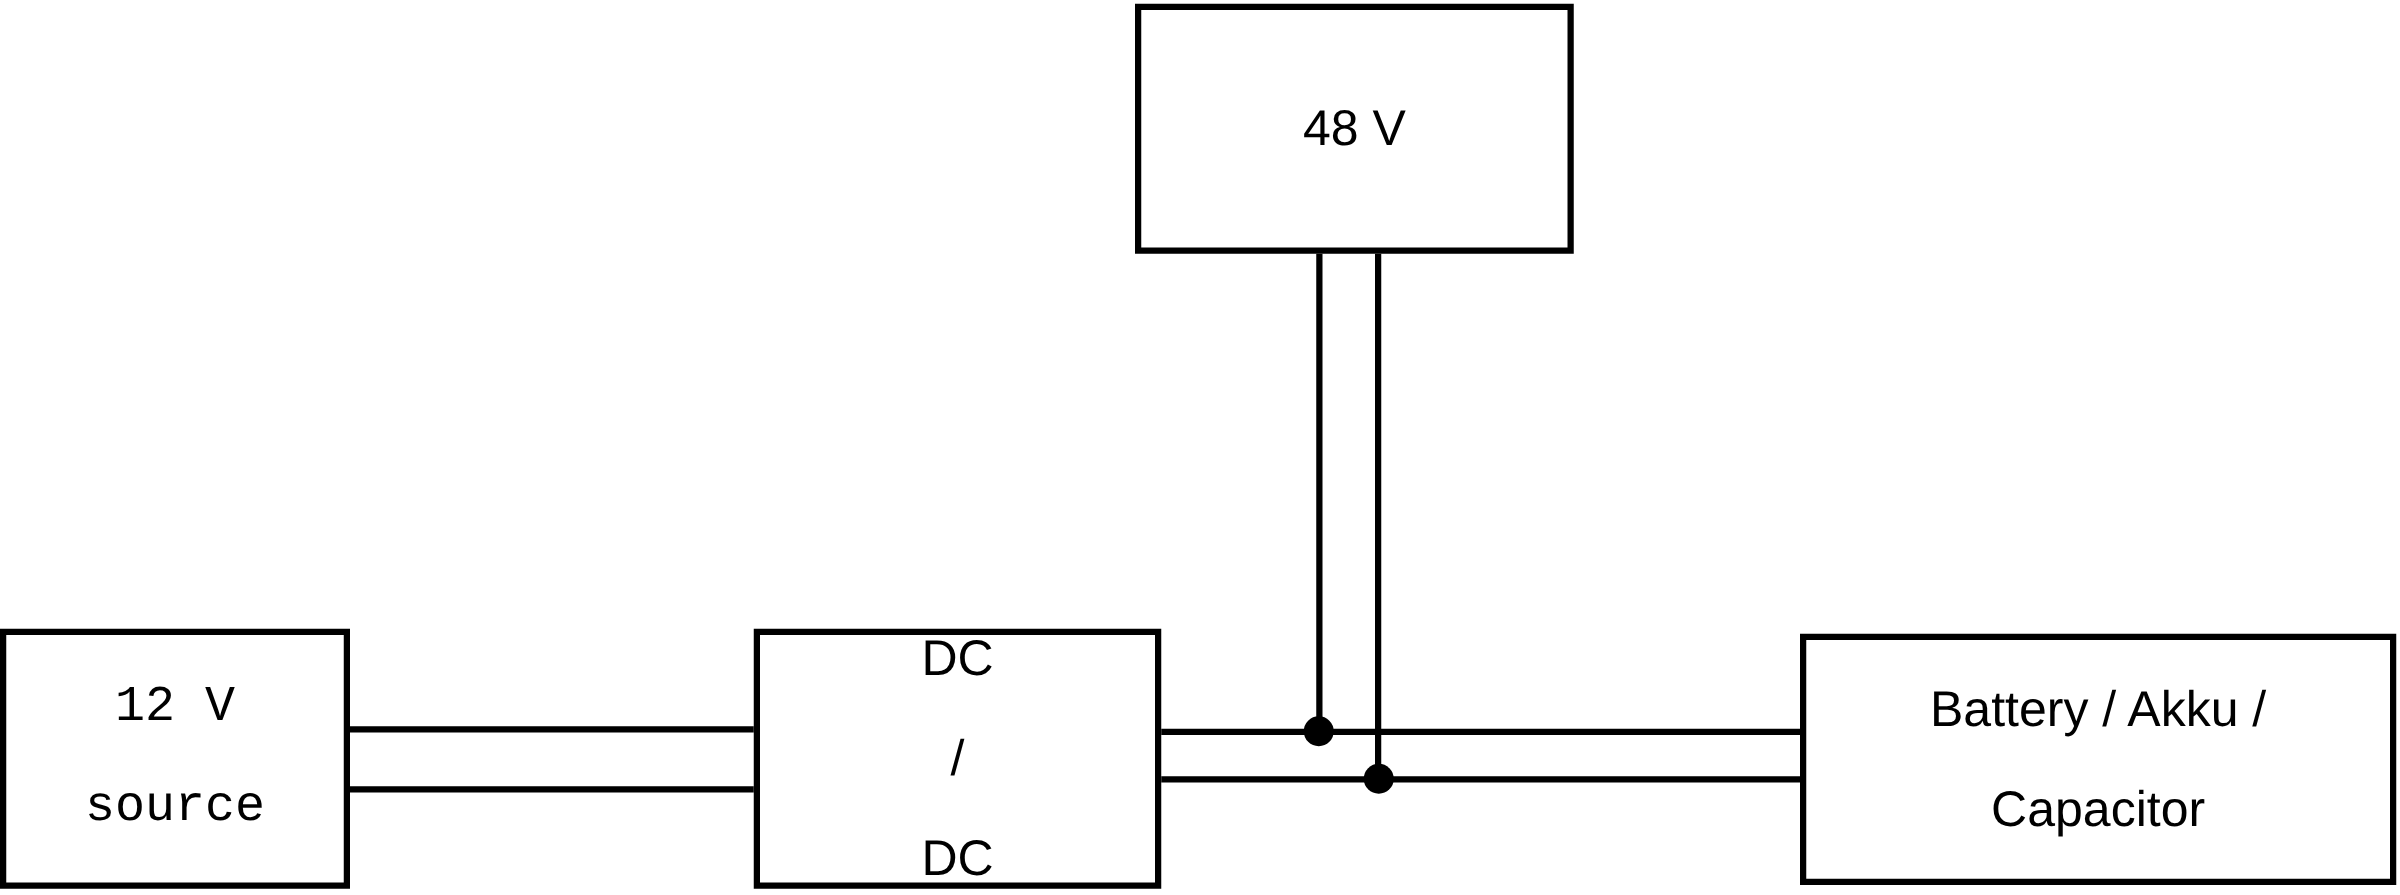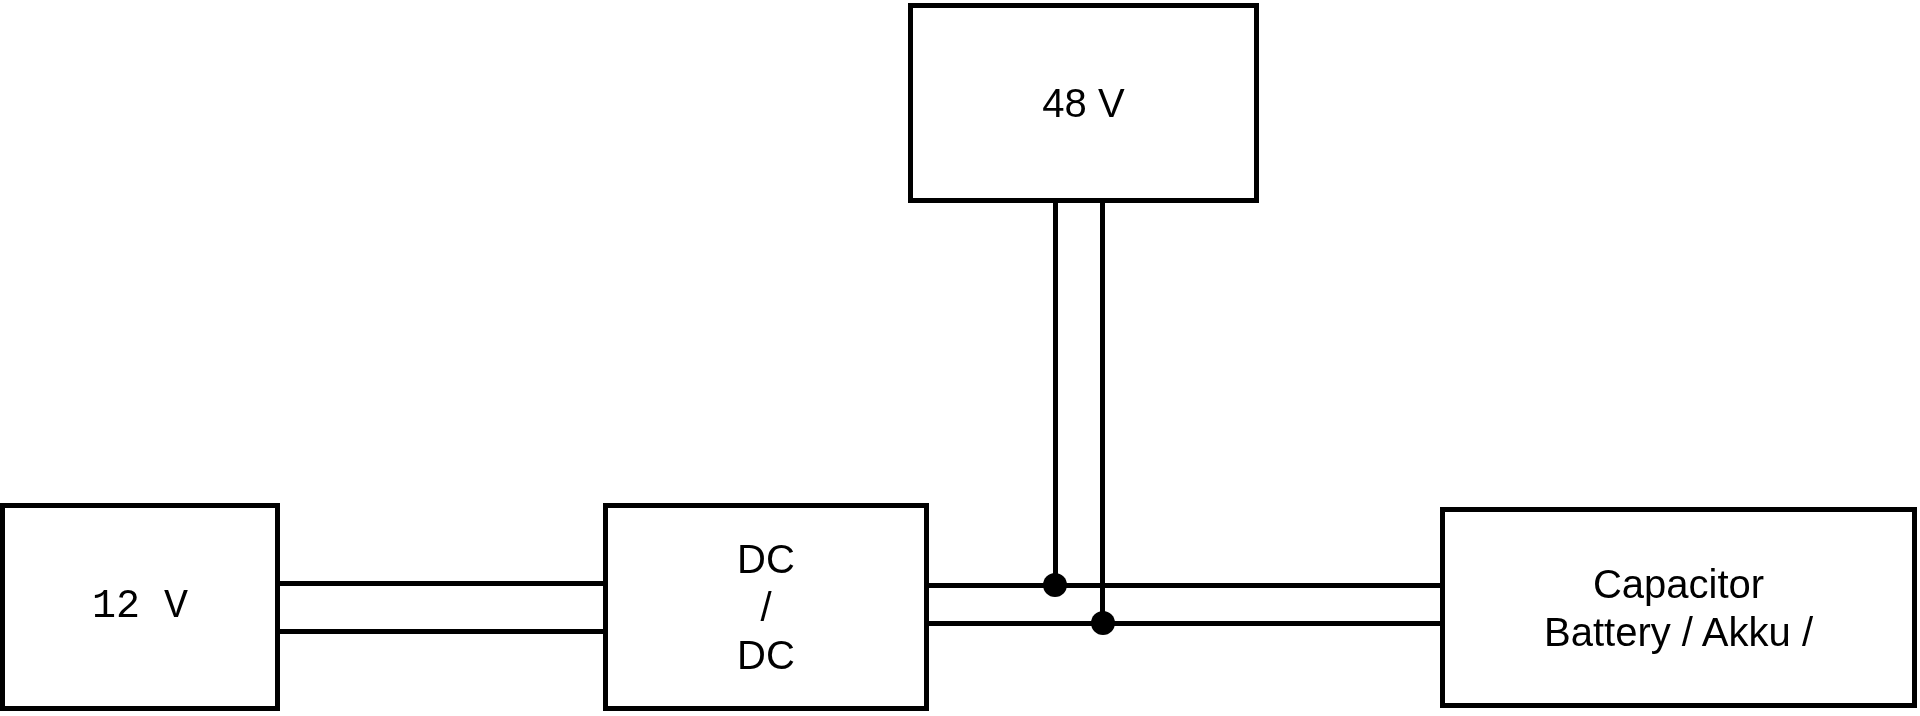--- a/index.html
+++ b/index.html
@@ -22,20 +22,21 @@
     border: 5px solid #000000;
     background: #ffffff;
     display: flex;
     flex-direction: column;
     align-items: center;
     justify-content: center;
     text-align: center;
     font-size: 40px;
     line-height: 48px;
     z-index: 2;
+    gap: 32px;
   }
   .node span {
     display: block;
     white-space: nowrap;
   }
   .wire {
     position: absolute;
     background: #000000;
     z-index: 1;
   }
@@ -74,31 +75,32 @@
 <body>
 
 <div class="canvas">
 
   <div class="node" id="node-48v">
     <span>48 V</span>
   </div>
 
   <div class="node" id="node-12v">
     <span>12 V</span>
+    <span>source</span>
   </div>
 
   <div class="node" id="node-dcdc">
     <span>DC</span>
     <span>/</span>
     <span>DC</span>
   </div>
 
   <div class="node" id="node-battery">
+    <span>Battery / Akku /</span>
     <span>Capacitor</span>
-    <span>Battery / Akku /</span>
   </div>
 
   <div class="wire" id="wire-left-top"></div>
   <div class="wire" id="wire-left-bottom"></div>
 
   <div class="wire" id="wire-right-top"></div>
   <div class="wire" id="wire-right-bottom"></div>
 
   <div class="wire" id="wire-drop-left"></div>
   <div class="wire" id="wire-drop-right"></div>

